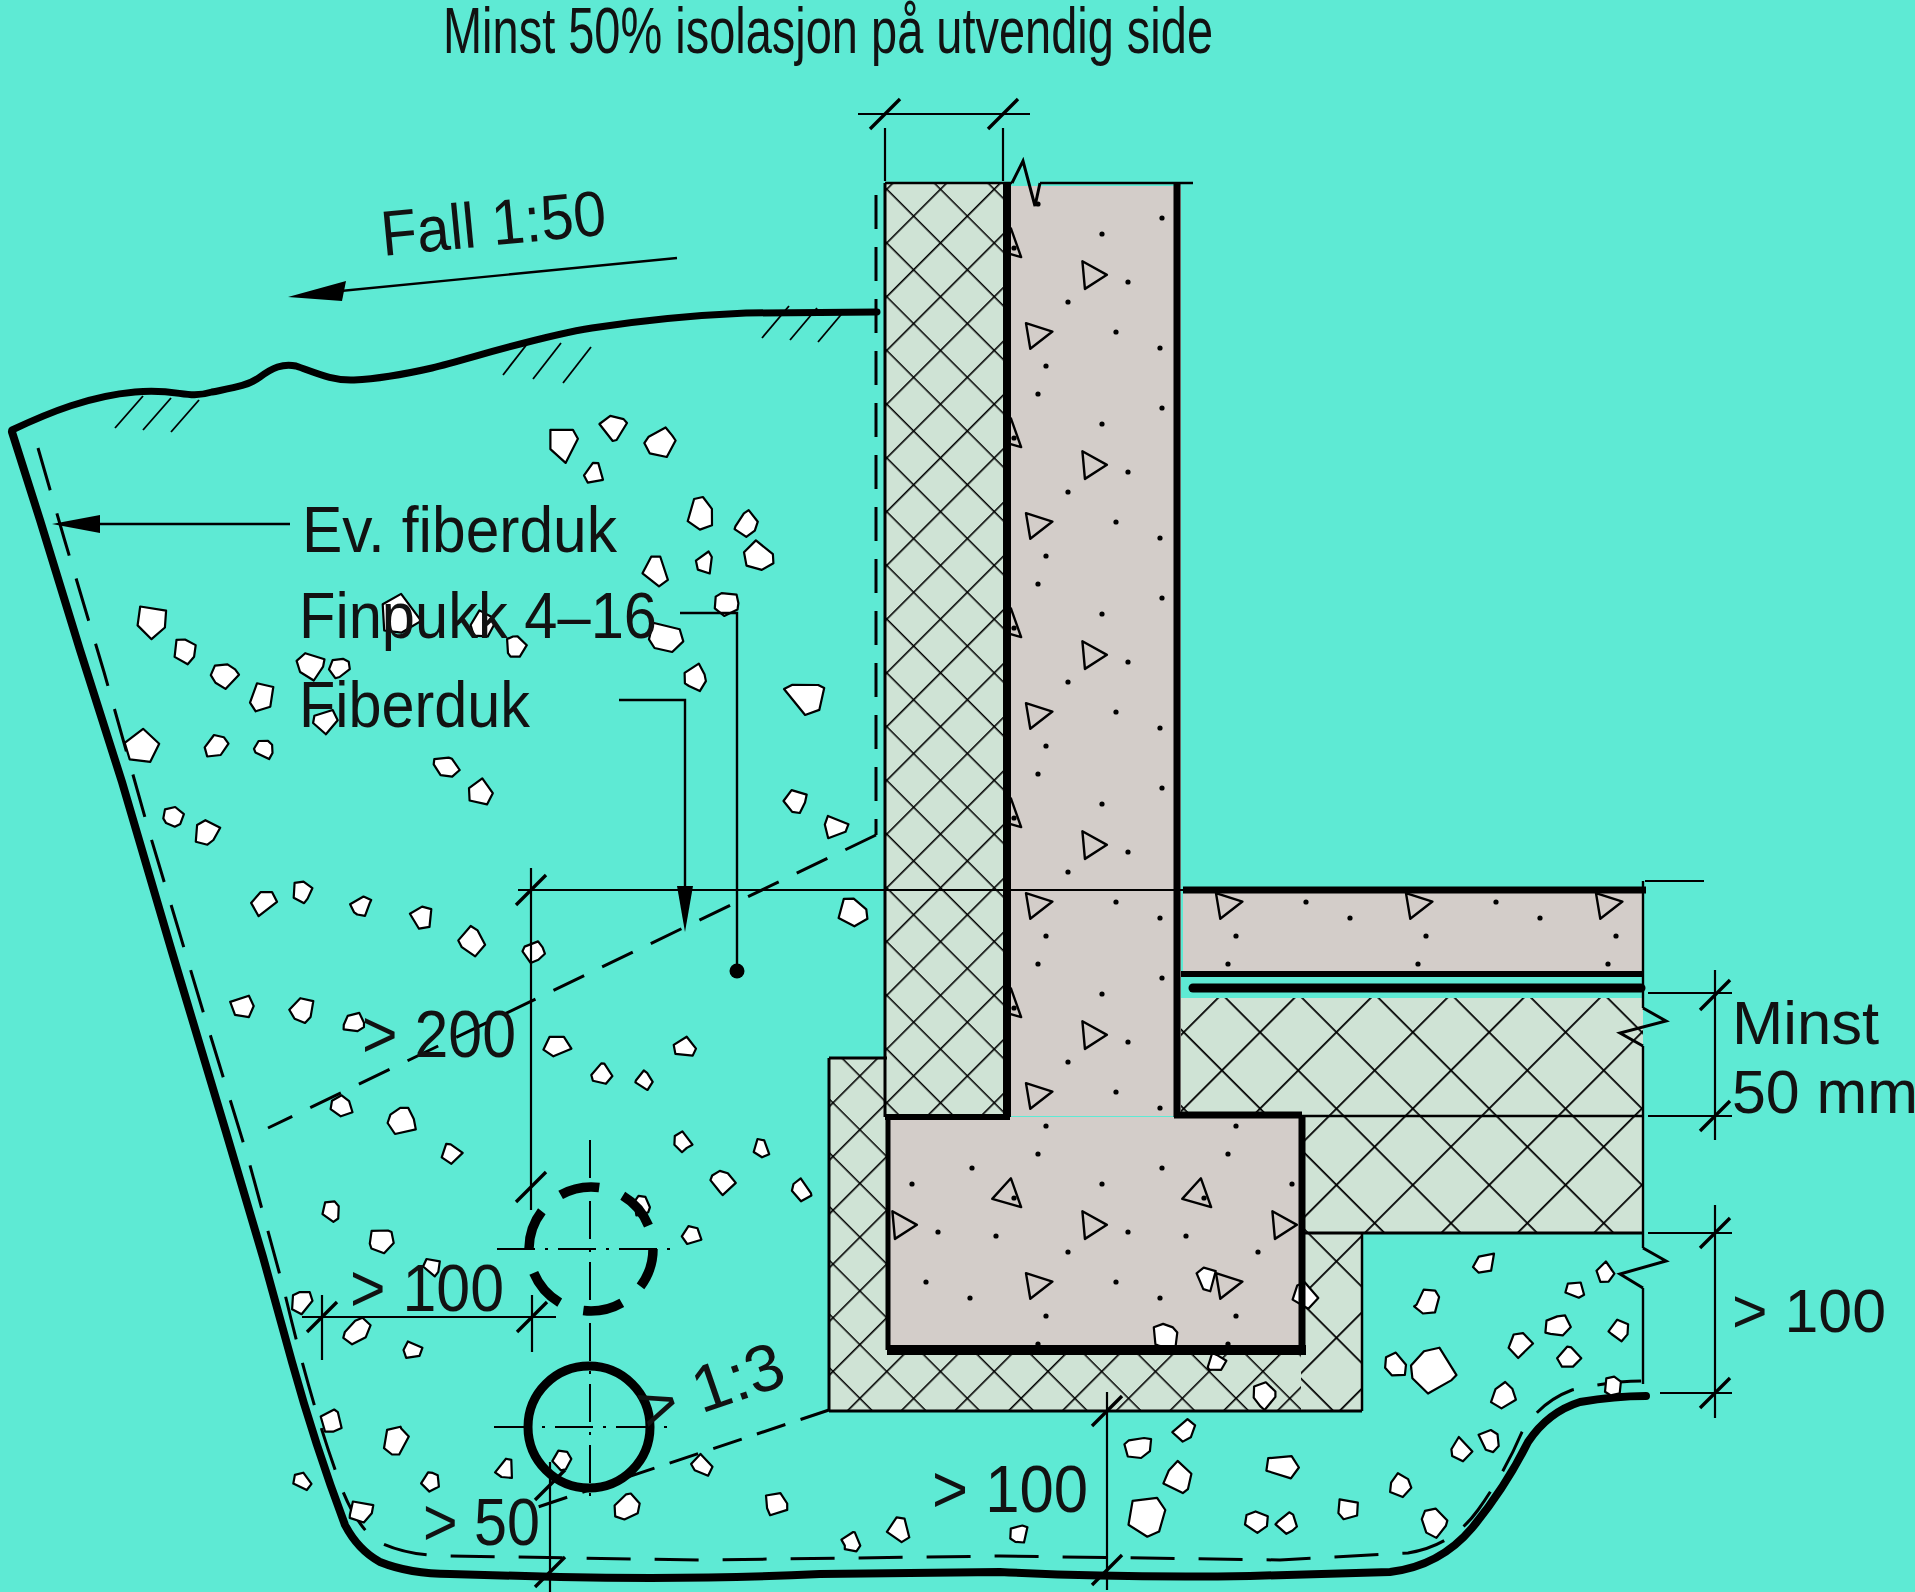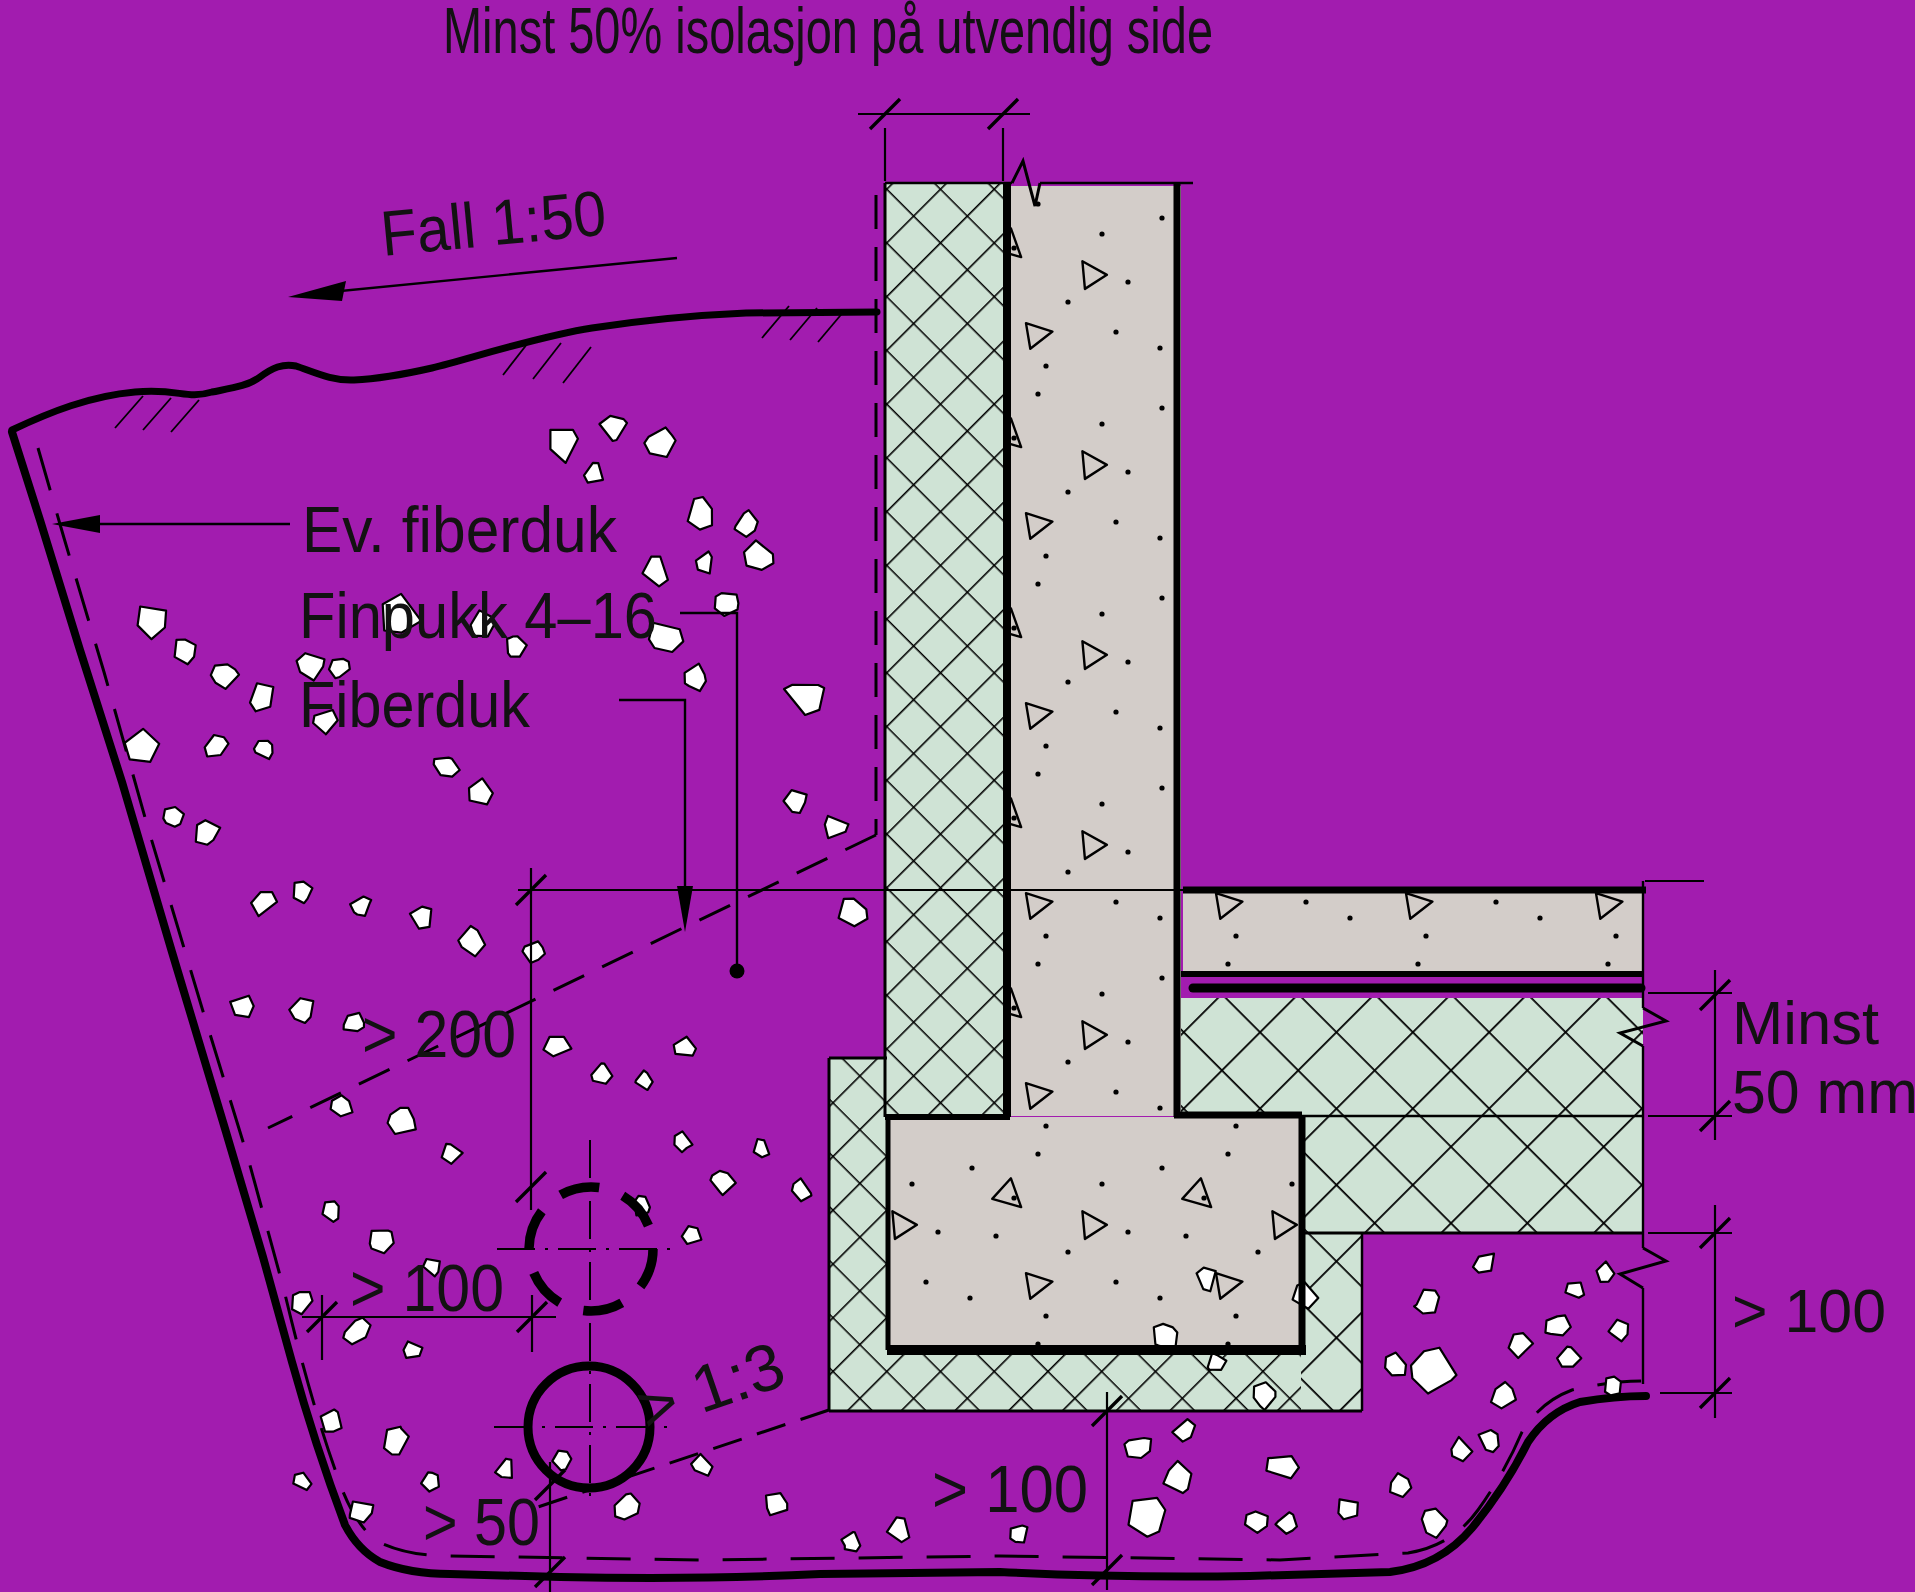--- a/index.html
+++ b/index.html
@@ -1,16 +1,16 @@
 <!DOCTYPE html>
 <html><head>
 <meta charset="utf-8">
 <style>
   html,body{margin:0;padding:0;background:#ffffff;}
-  .sheet{width:1915px;height:1592px;position:relative;background:#a21caf;}
+  .sheet{width:1915px;height:1592px;position:relative;background:#5eead4;}
   svg{display:block;}
   .t{font-family:"Liberation Sans", sans-serif;fill:#121212;}
   .t64{font-size:64px;}
   .t66{font-size:66px;}
   .t62{font-size:62px;}
   .thin{stroke:#000;stroke-width:2.2;fill:none;}
   .tick{stroke:#000;stroke-width:3.4;fill:none;}
   .lbl-line{stroke:#000;stroke-width:2.4;fill:none;}
 </style>
 </head>

